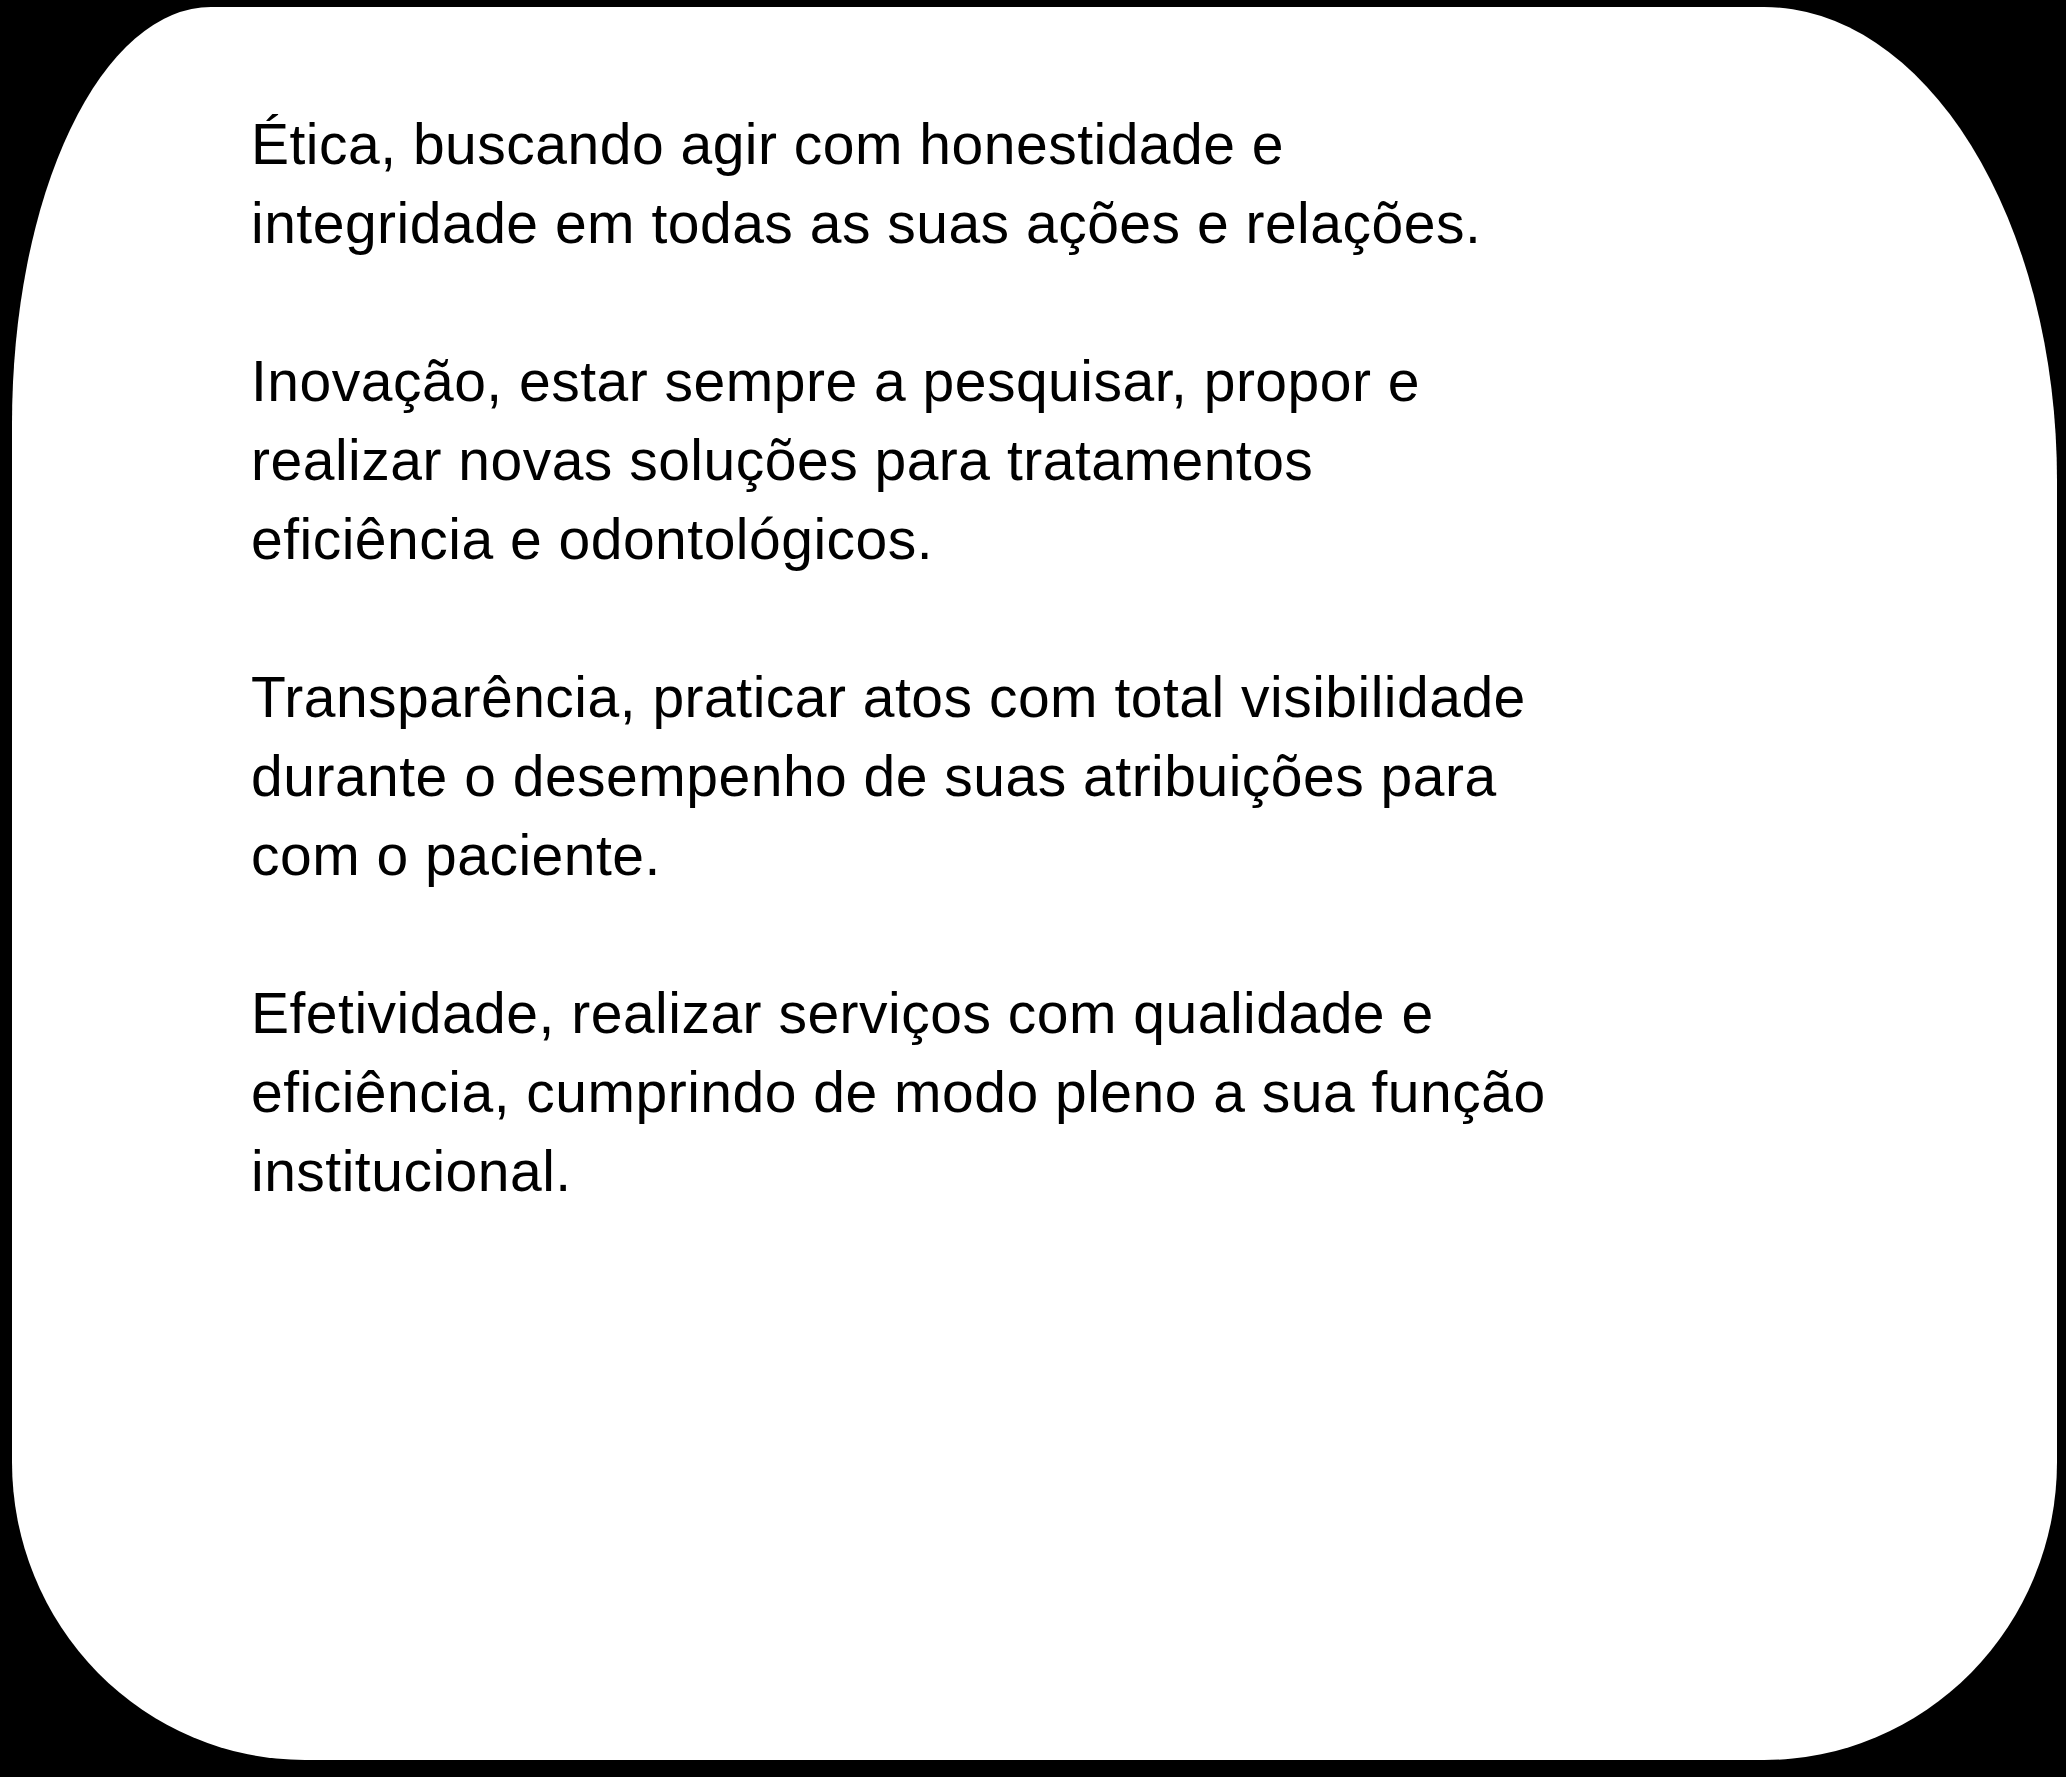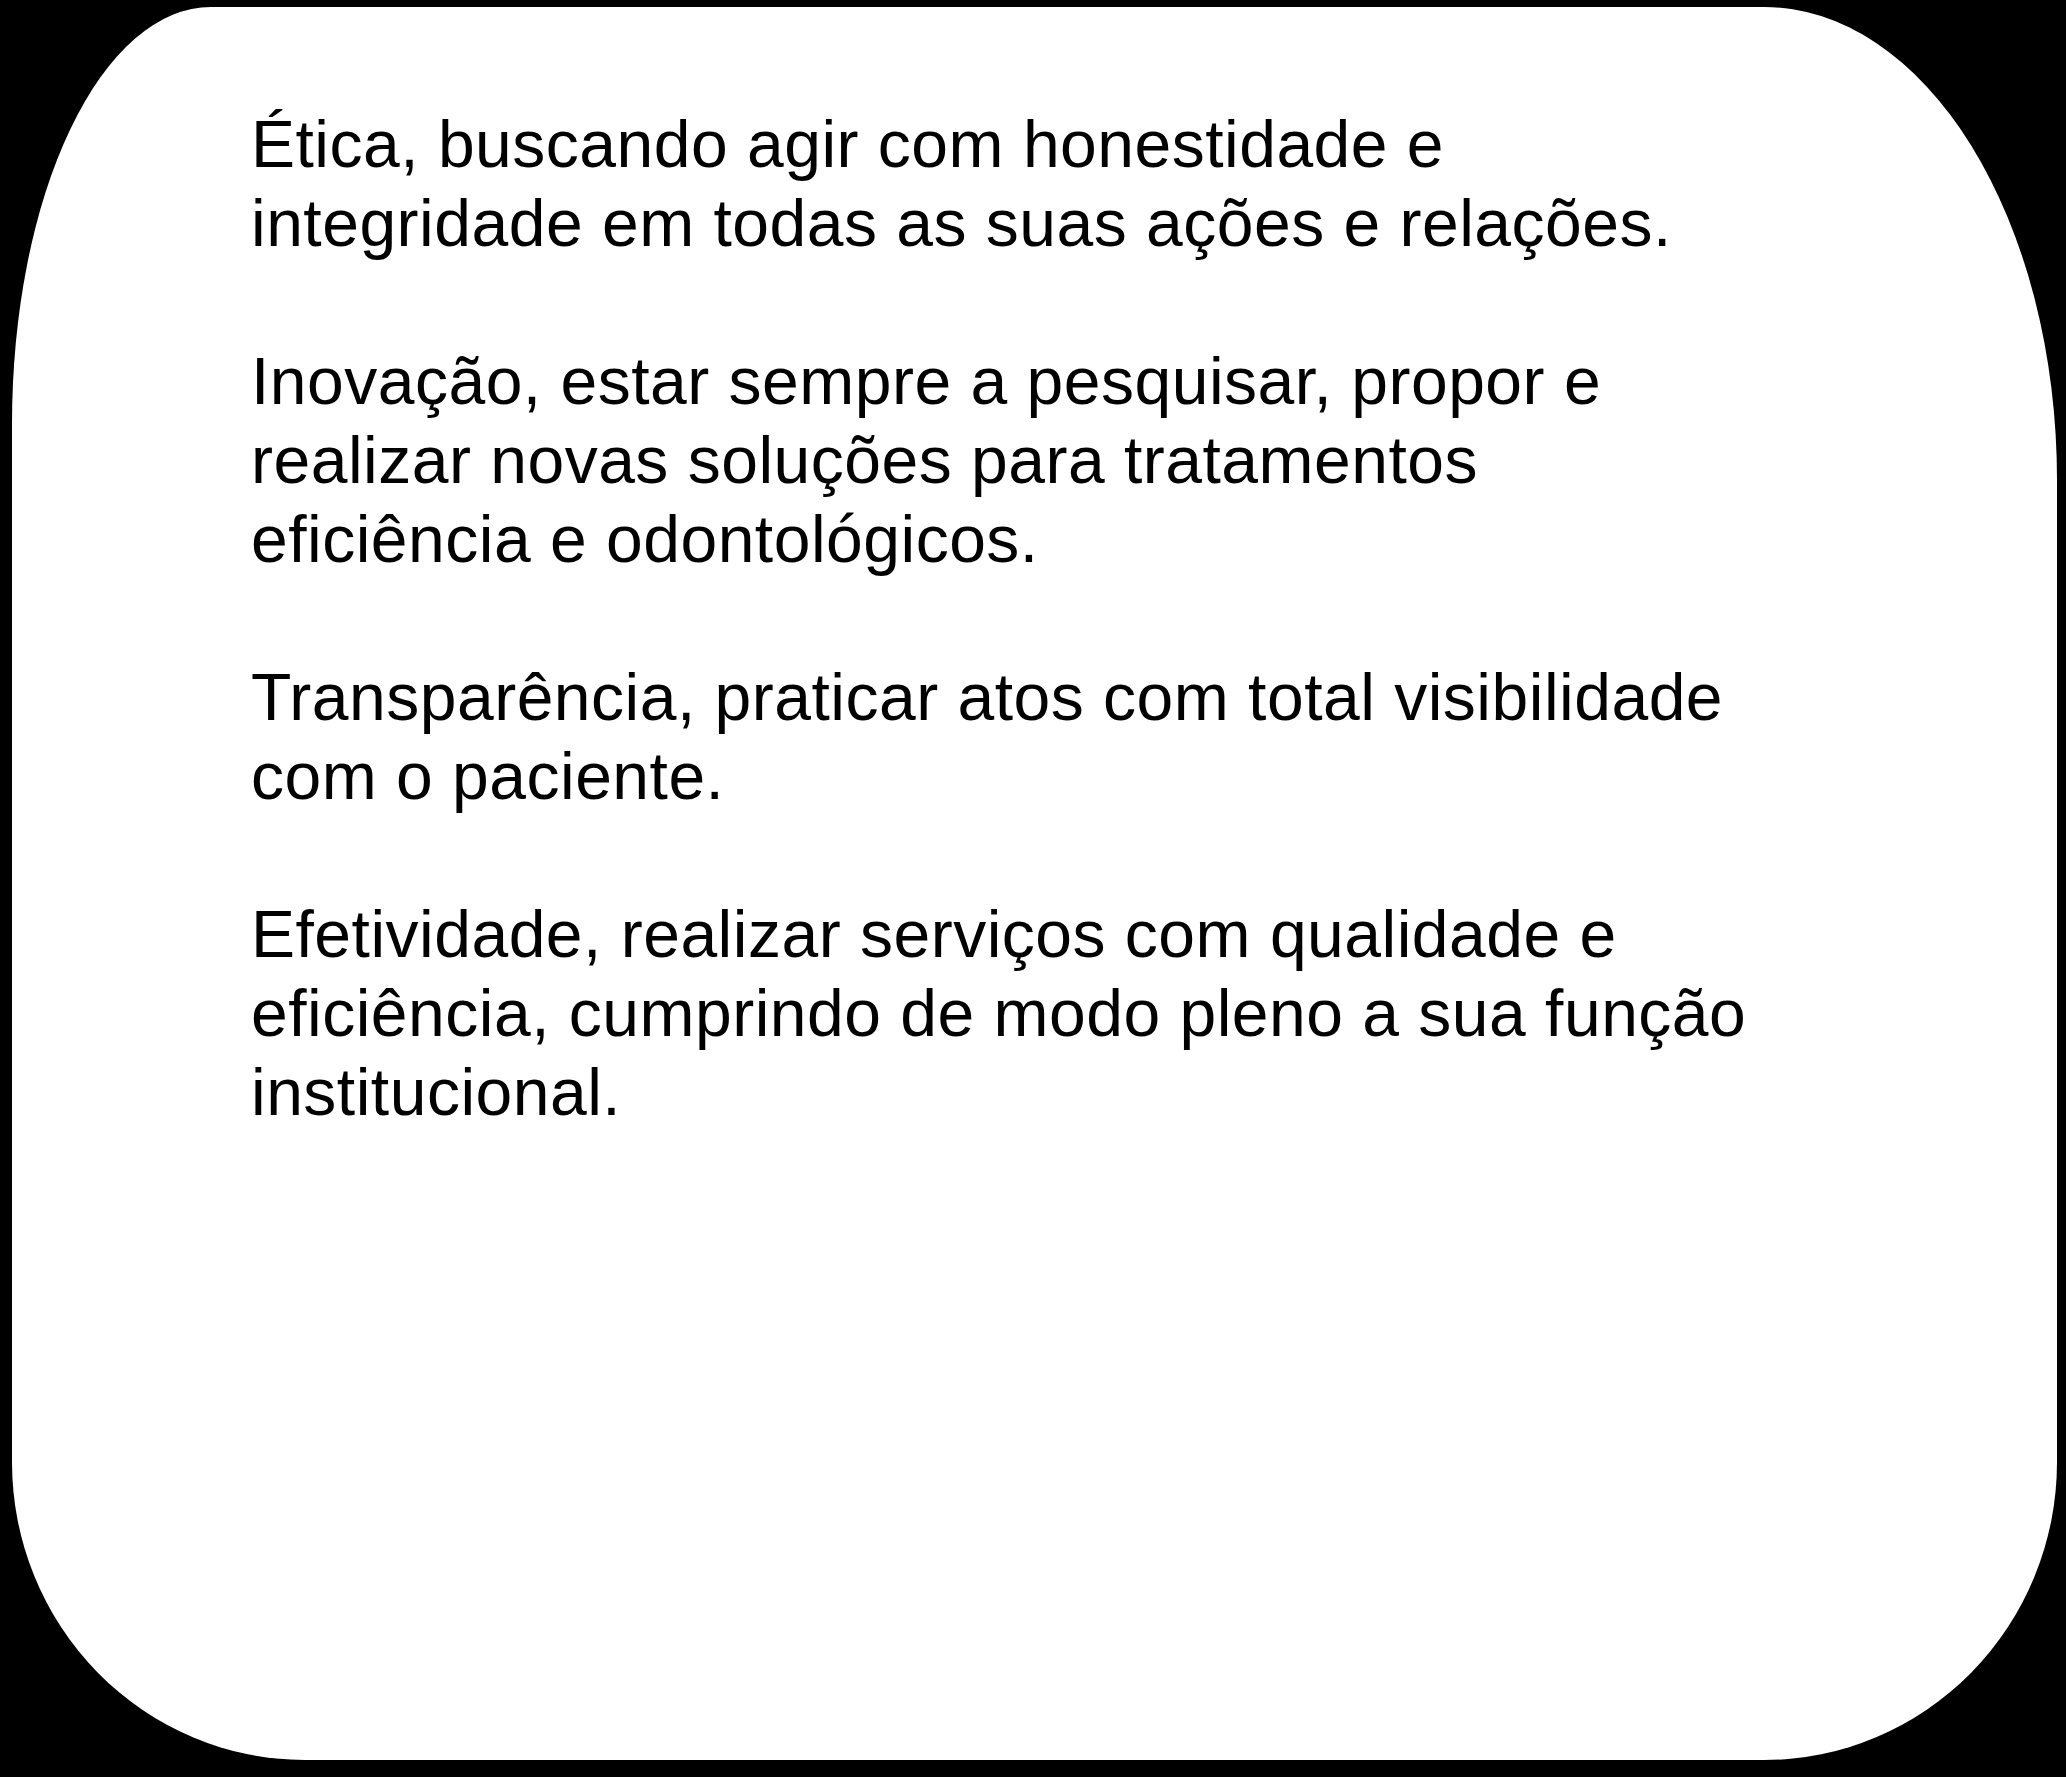--- a/index.html
+++ b/index.html
@@ -17,21 +17,21 @@
     width: 2045px;
     height: 1753px;
     background: #ffffff;
     border-radius: 199px 293px 293px 293px / 417px 473px 298px 298px;
   }
   .text-block {
     position: absolute;
     left: 239px;
     top: 98px;
     font-family: "Liberation Sans", sans-serif;
-    font-size: 66px;
+    font-size: 57px;
     line-height: 79px;
     font-weight: 400;
     color: #000000;
     letter-spacing: 0.5px;
   }
   .paragraph {
     margin: 0 0 79px 0;
   }
   .line {
     white-space: nowrap;
@@ -46,20 +46,21 @@
         <div class="line">Ética, buscando agir com honestidade e</div>
         <div class="line">integridade em todas as suas ações e relações.</div>
       </div>
       <div class="paragraph">
         <div class="line">Inovação, estar sempre a pesquisar, propor e</div>
         <div class="line">realizar novas soluções para tratamentos</div>
         <div class="line">eficiência e odontológicos.</div>
       </div>
       <div class="paragraph">
         <div class="line">Transparência, praticar atos com total visibilidade</div>
+        <div class="line">durante o desempenho de suas atribuições para</div>
         <div class="line">com o paciente.</div>
       </div>
       <div class="paragraph">
         <div class="line">Efetividade, realizar serviços com qualidade e</div>
         <div class="line">eficiência, cumprindo de modo pleno a sua função</div>
         <div class="line">institucional.</div>
       </div>
       <div class="paragraph">
       </div>
     </div>

